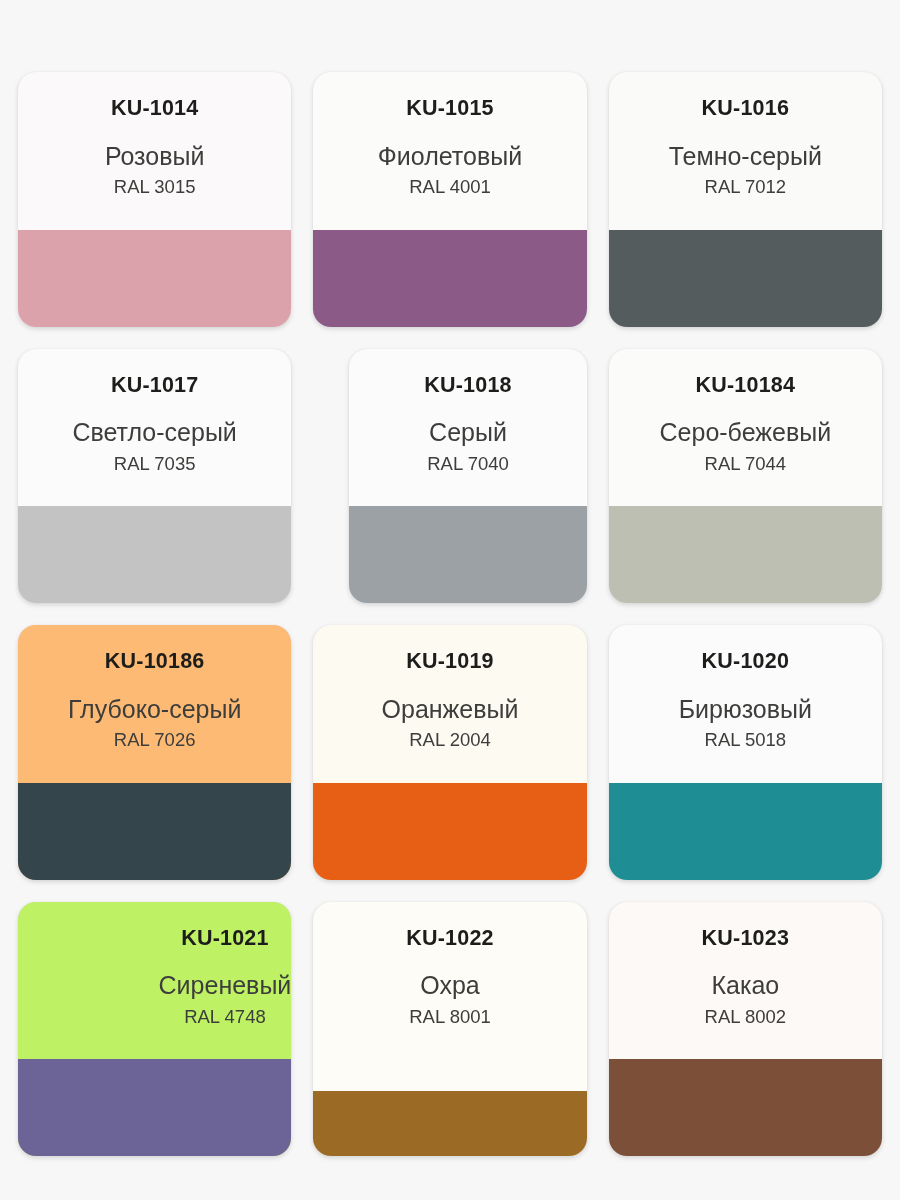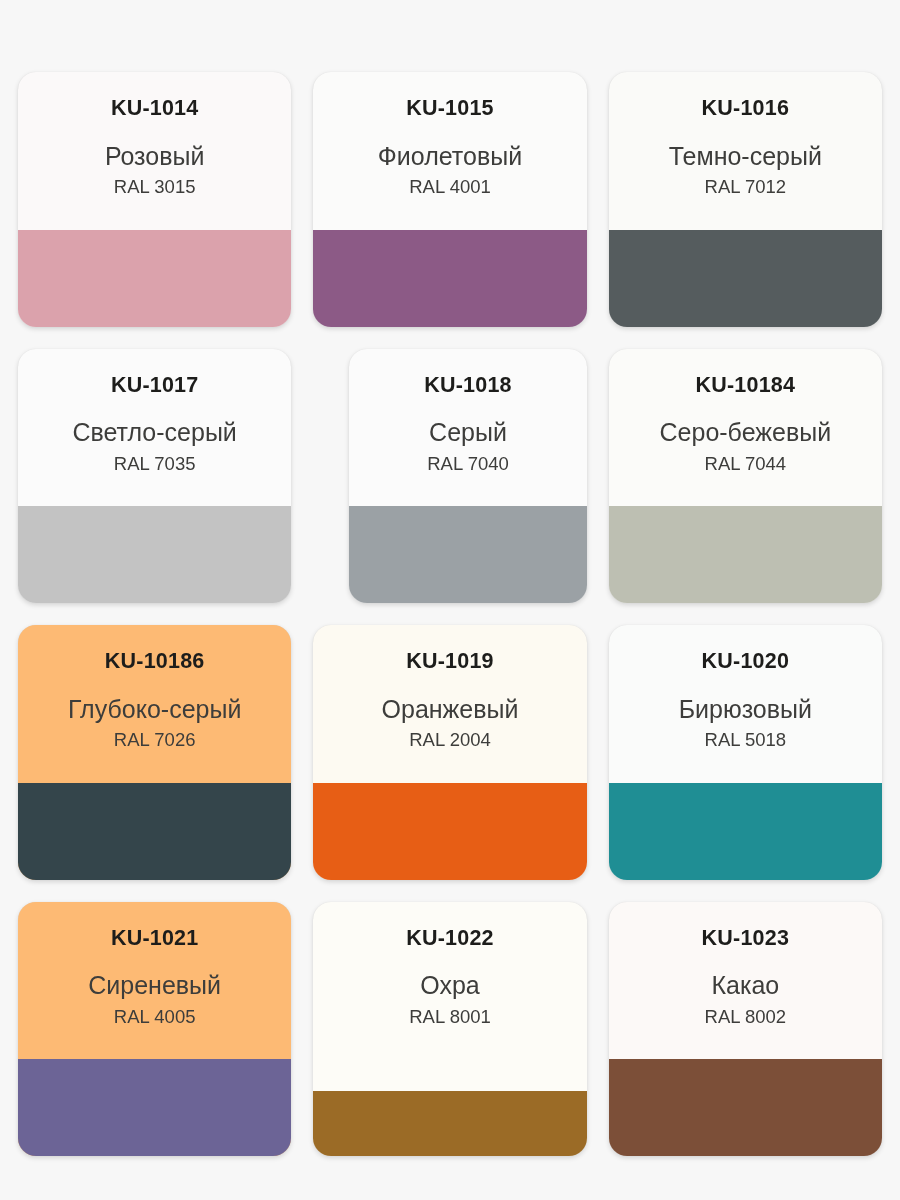--- a/index.html
+++ b/index.html
@@ -145,25 +145,25 @@
       <div class="card-color" style="background: rgb(231, 94, 21);"></div>
     </div>
     <div class="swatch-card" style="background: rgb(250, 251, 250); align-items: center;">
       <div class="card-label">
         <div class="card-code">KU-1020</div>
         <div class="card-name">Бирюзовый</div>
         <div class="card-ral">RAL 5018</div>
       </div>
       <div class="card-color" style="background: rgb(31, 142, 148);"></div>
     </div>
-    <div class="swatch-card" style="background: #fdba74;">
+    <div class="swatch-card" style="background: #bef264; align-items: flex-end;">
       <div class="card-label">
         <div class="card-code">KU-1021</div>
         <div class="card-name">Сиреневый</div>
-        <div class="card-ral">RAL 4005</div>
+        <div class="card-ral">RAL 4748</div>
       </div>
       <div class="card-color" style="background: rgb(108, 100, 150);"></div>
     </div>
     <div class="swatch-card" style="background: rgb(253, 252, 247); gap: 32px;">
       <div class="card-label">
         <div class="card-code">KU-1022</div>
         <div class="card-name">Охра</div>
         <div class="card-ral">RAL 8001</div>
       </div>
       <div class="card-color" style="background: rgb(155, 107, 38);"></div>

